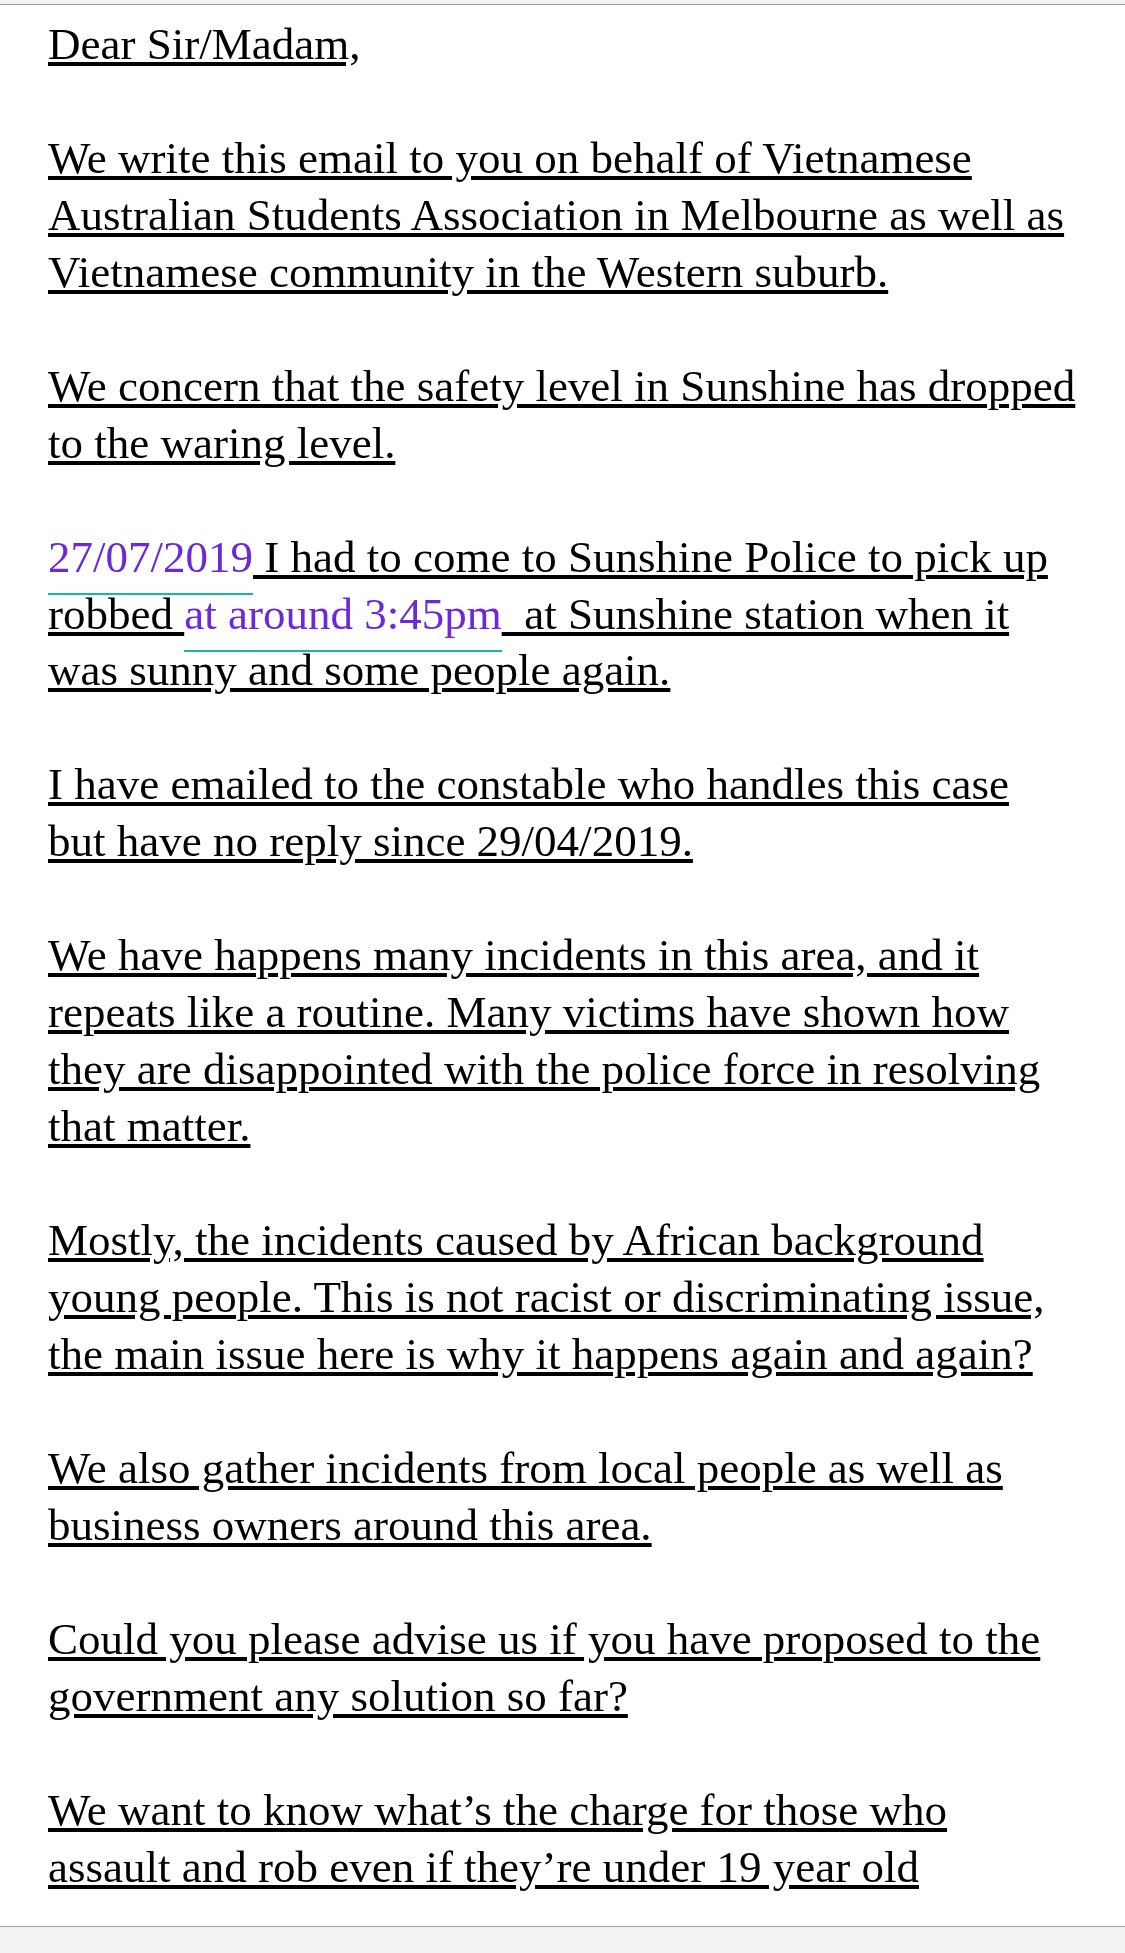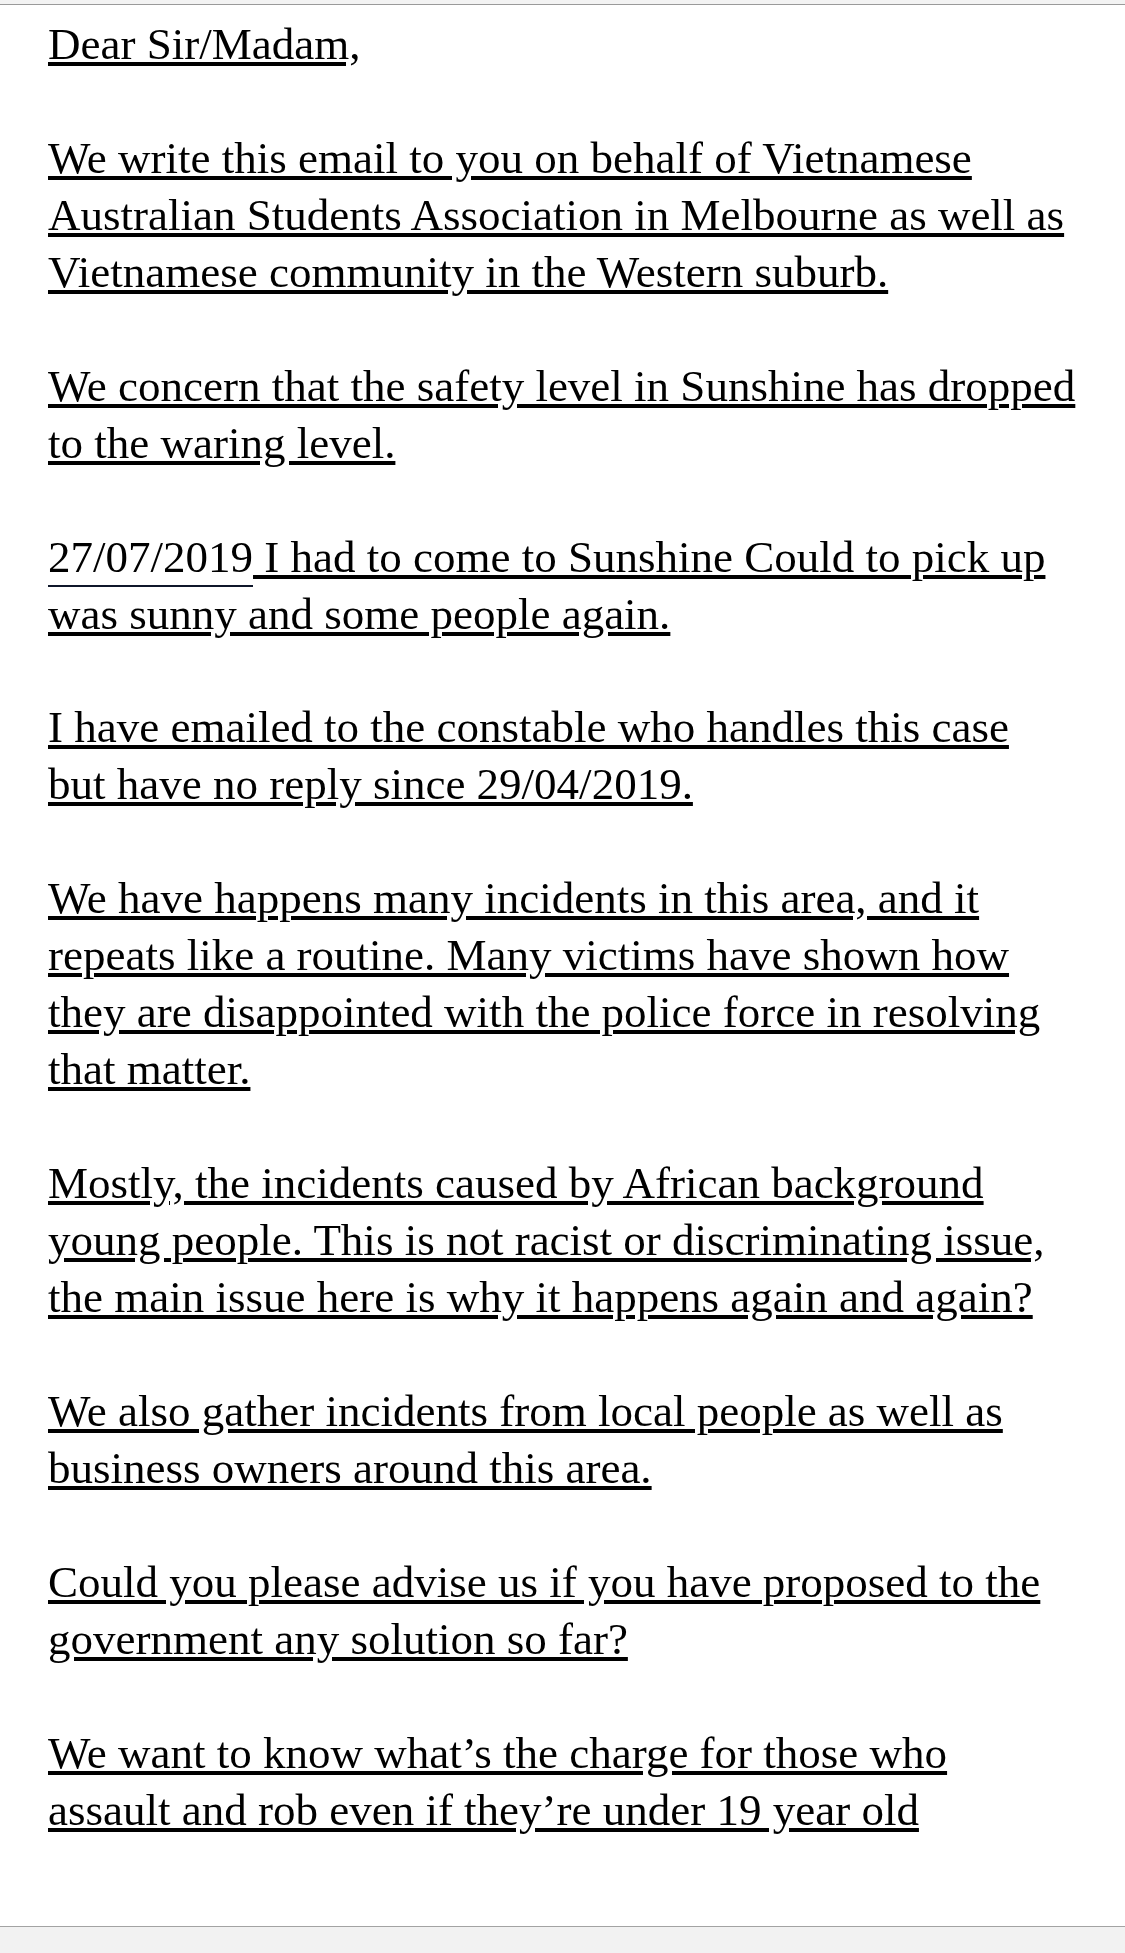--- a/index.html
+++ b/index.html
@@ -35,23 +35,23 @@
       margin: 0 0 56.96px 0;
       padding: 0;
       text-decoration: underline;
     }
     .line {
       display: block;
       height: 56.96px;
     }
     .detected-link {
       text-decoration: none;
-      color: #000000;
-      border-bottom: 2px solid #0f172a;
-      padding-bottom: 8px;
+      color: #6d28d9;
+      border-bottom: 2px solid #14b8a6;
+      padding-bottom: 16px;
       line-height: 1;
       display: inline-block;
       height: 42px;
     }
     .bottom-bar {
       position: absolute;
       left: 0;
       top: 1926px;
       width: 1125px;
       height: 27px;
@@ -75,21 +75,22 @@
     <span class="line">Australian Students Association in Melbourne as well as</span>
     <span class="line">Vietnamese community  in the Western suburb.</span>
   </div>
 
   <div class="para">
     <span class="line">We concern that the safety level in Sunshine has dropped</span>
     <span class="line">to the waring level.</span>
   </div>
 
   <div class="para">
-    <span class="line"><span class="detected-link">27/07/2019</span><span style="white-space:pre"> I had to come to Sunshine Could to pick up</span></span>
+    <span class="line"><span class="detected-link">27/07/2019</span><span style="white-space:pre"> I had to come to Sunshine Police to pick up</span></span>
+    <span class="line"><span style="white-space:pre">robbed </span><span class="detected-link">at around 3:45pm</span><span style="white-space:pre">  at Sunshine station when it</span></span>
     <span class="line">was sunny and some people again.</span>
   </div>
 
   <div class="para">
     <span class="line">I have emailed to the constable who handles this case</span>
     <span class="line">but have no reply since 29/04/2019.</span>
   </div>
 
   <div class="para">
     <span class="line">We have happens many incidents in this area, and it</span>

